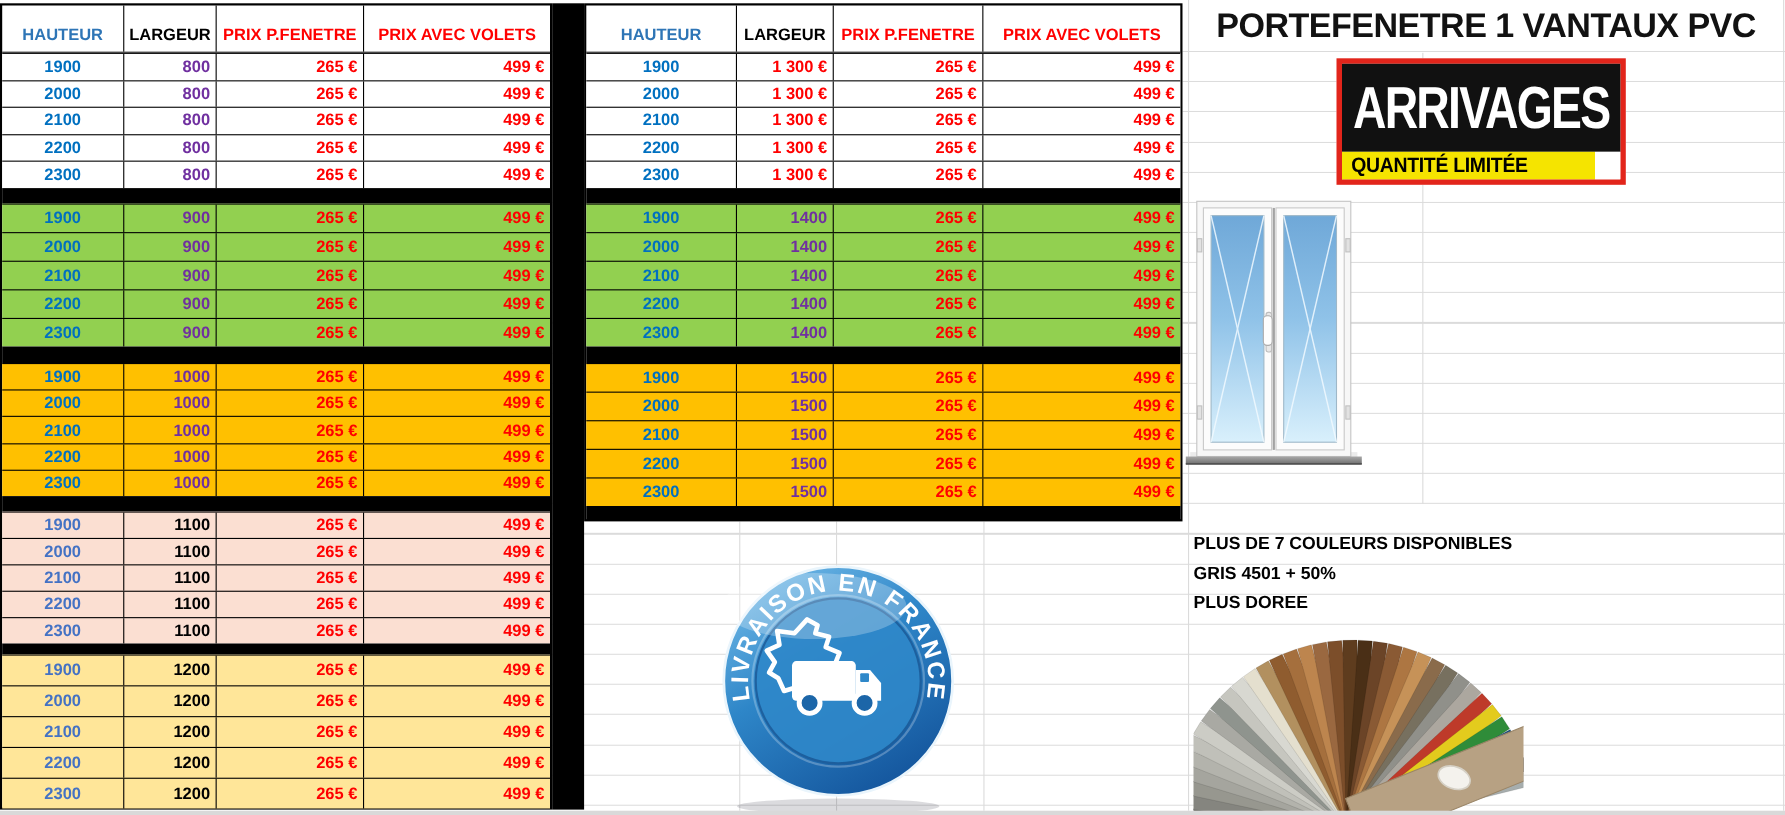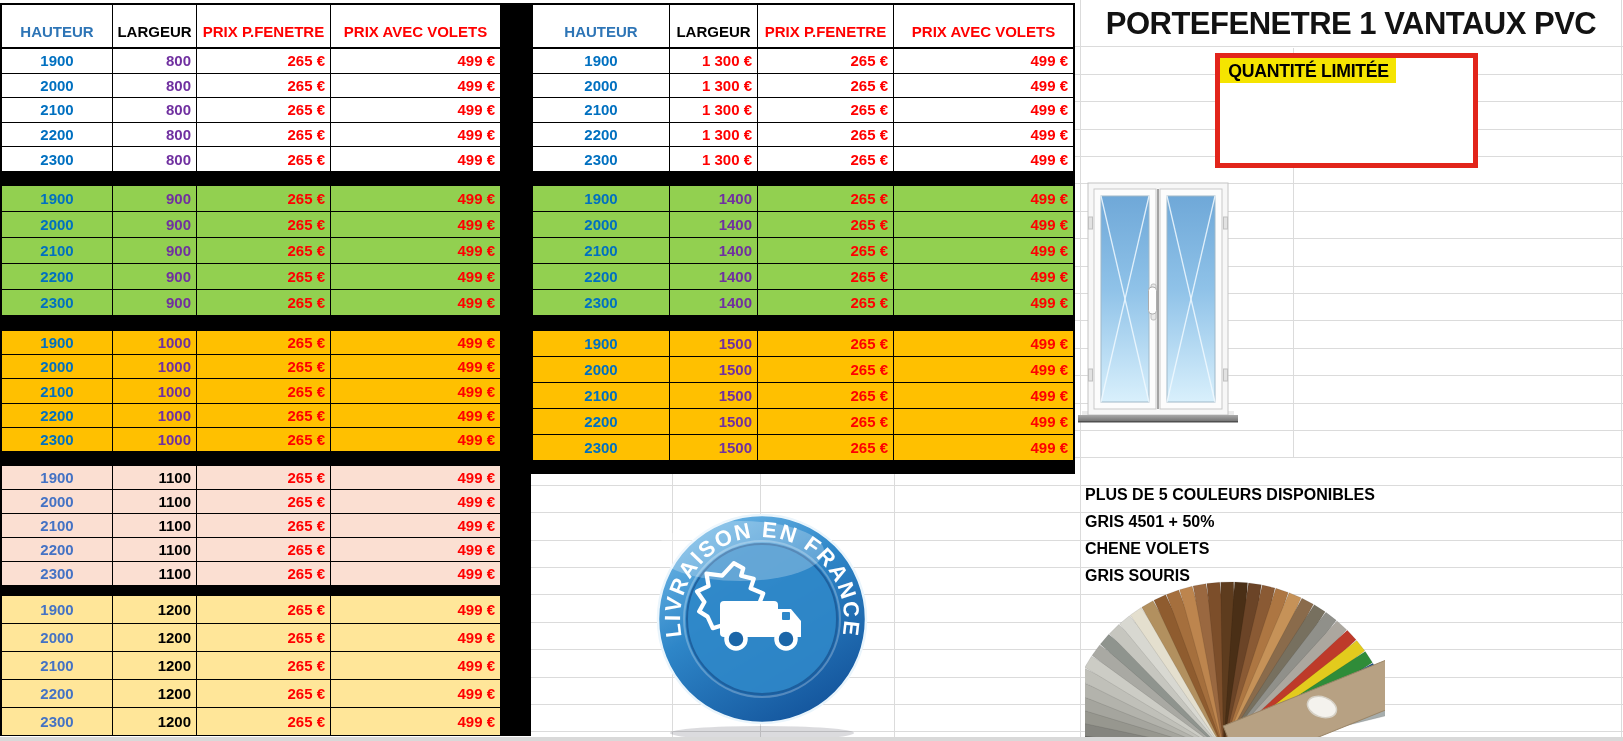--- a/index.html
+++ b/index.html
@@ -33,21 +33,21 @@
 
   
   .page-title{position:absolute;left:1082px;top:6px;width:538px;text-align:center;
     font-size:31px;font-weight:bold;color:#121212;white-space:nowrap;letter-spacing:-0.5px;}
 
   .arrivages{position:absolute;left:1215px;top:53px;width:263px;height:115px;
     box-sizing:border-box;border:5px solid #E2251B;background:#fff;display:flex;flex-direction:column;}
   .arr-top{flex:1;background:#111;color:#fff;display:flex;align-items:center;justify-content:center;overflow:hidden;}
   .arr-top span{font-weight:bold;font-size:54px;letter-spacing:-2px;transform:scaleX(.78);white-space:nowrap;}
   .arr-bottom{height:25px;display:flex;flex:none;}
-  .arr-sub{width:176px;background:#F5E400;color:#000;display:flex;align-items:center;flex:none;}
+  .arr-sub{width:230px;background:#F5E400;color:#000;display:flex;align-items:center;flex:none;}
   .arr-sub span{font-weight:bold;font-size:19px;letter-spacing:-0.3px;padding-left:9px;
     transform:scaleX(.93);transform-origin:left center;white-space:nowrap;}
   .arr-white{flex:1;background:#fff;}
 
   .window-img{position:absolute;left:1076px;top:181px;width:164px;height:244px;}
   .notes-line{position:absolute;left:1085px;width:420px;height:27px;line-height:27px;
     font-size:16px;font-weight:bold;color:#000;white-space:nowrap;}
   .delivery-badge{position:absolute;left:640px;top:505px;width:240px;height:236px;}
   .color-fan{position:absolute;left:1085px;top:570px;width:300px;height:171px;}
   .bottom-strip{position:absolute;left:0;top:737px;width:1623px;height:4px;background:#D9D9D9;}
@@ -342,20 +342,23 @@
           <div class="td c2" style="width: 136px; color: rgb(255, 0, 0);">265 €</div>
           <div class="td c3" style="width: 179px; color: rgb(255, 0, 0);">499 €</div>
         </div>
       </div>
       <div class="sep" style="height: 13px;"></div>
     </div>
 
   <div class="page-title">PORTEFENETRE 1 VANTAUX PVC</div>
 
   <div class="arrivages">
+    <div class="arr-top">
+      <span>ARRIVAGES</span>
+    </div>
     <div class="arr-bottom">
       <div class="arr-sub">
         <span>QUANTITÉ LIMITÉE</span>
       </div>
       <div class="arr-white"></div>
     </div>
   </div>
 
   <div class="window-img">
     <svg width="164" height="244" viewBox="0 0 164 244">
@@ -391,24 +394,23 @@
         <rect x="12.5" y="36" width="4" height="12"></rect>
           <rect x="12.5" y="188" width="4" height="12"></rect>
         <rect x="147.5" y="36" width="4" height="12"></rect>
           <rect x="147.5" y="188" width="4" height="12"></rect>
       </g>
       <rect x="2" y="234" width="160" height="7" fill="url(#sill)"></rect>
       <rect x="2" y="240" width="160" height="1.5" fill="#4F4F4F"></rect>
     </svg>
   </div>
 
-  <div class="notes-line" style="top:481px">PLUS DE 5 COULEURS DISPONIBLES</div>
+  <div class="notes-line" style="top:481px">PLUS DE 7 COULEURS DISPONIBLES</div>
   <div class="notes-line" style="top:508px">GRIS 4501 + 50%</div>
-  <div class="notes-line" style="top:535px">CHENE VOLETS</div>
-  <div class="notes-line" style="top:562px">GRIS SOURIS</div>
+  <div class="notes-line" style="top:535px">PLUS DOREE</div>
 
   <div class="delivery-badge">
     <svg width="240" height="236" viewBox="0 0 240 236">
       <defs>
         <linearGradient id="blueGrad" x1="0" y1="0" x2="0.6" y2="1">
           <stop offset="0" stop-color="#7FC4EE"></stop>
             <stop offset="0.5" stop-color="#2E86C8"></stop>
             <stop offset="1" stop-color="#1659A0"></stop>
         </linearGradient>
         <path id="arcText" d="M 44.9 142 A 82 82 0 1 1 199.1 142" fill="none"></path>

